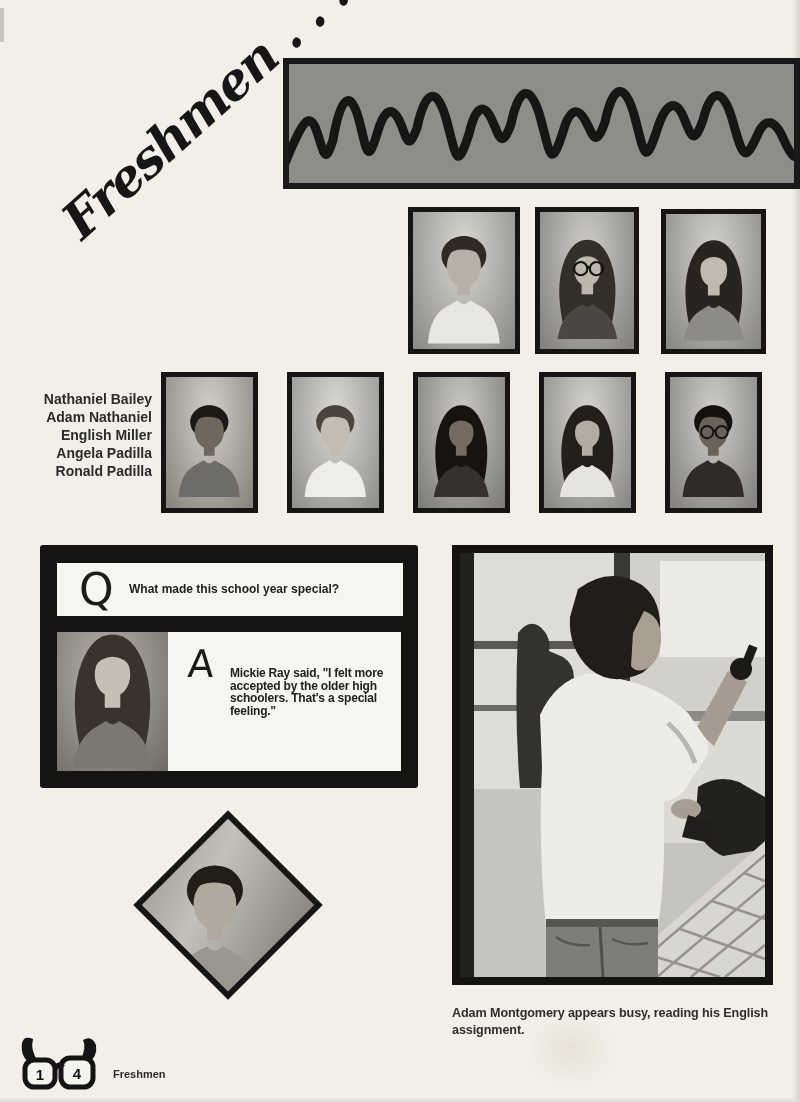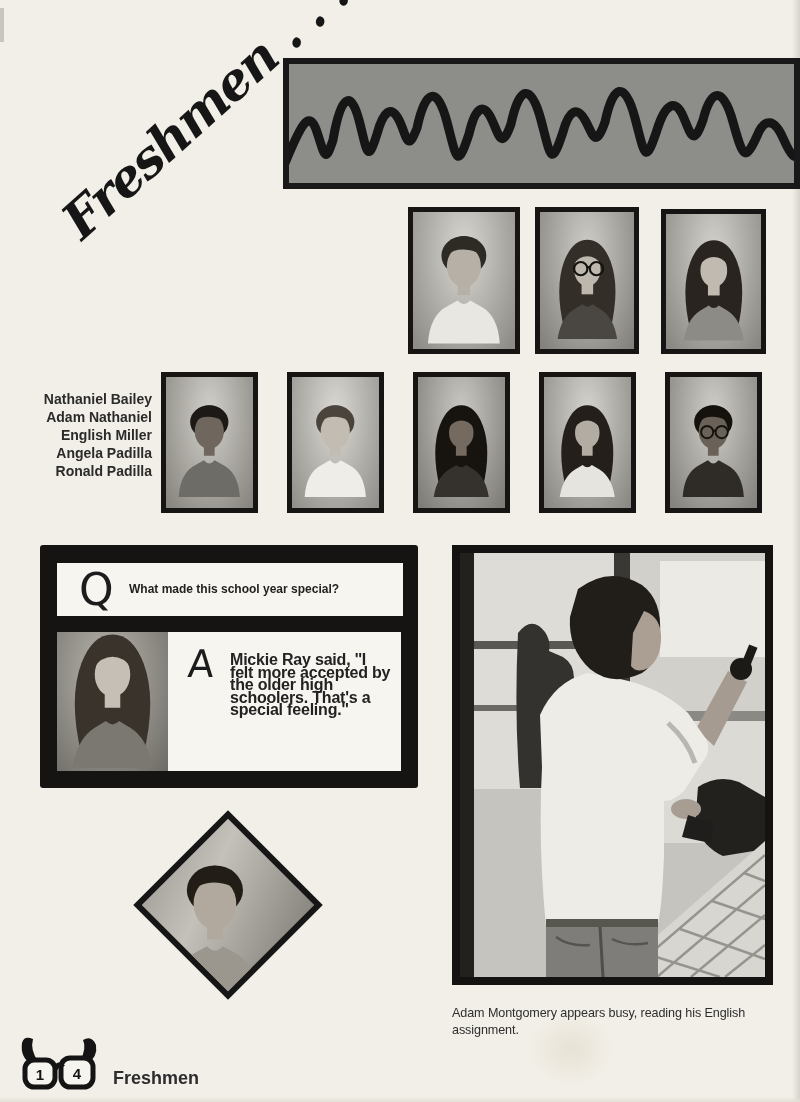--- a/index.html
+++ b/index.html
@@ -52,40 +52,40 @@
   .qa-qglyph{position:absolute;left:22px;top:1px;font-family:"DejaVu Sans",sans-serif;
     font-size:44px;font-weight:400;color:#1c1c1c;}
   .qa-question{position:absolute;left:72px;top:19px;font-size:12px;font-weight:bold;color:#222;}
   .qa-photo{left:17px;top:87px;width:111px;height:139px;position:absolute;overflow:hidden;
     background:radial-gradient(ellipse at 45% 30%, #b8b5ae 0%, #6d6b65 100%);
     display:flex;align-items:flex-end;justify-content:center;}
   .qa-photo svg{width:115%;height:110%;}
   .qa-answer{position:absolute;left:128px;top:87px;width:233px;height:139px;background:#f7f5f0;}
   .qa-aglyph{position:absolute;left:20px;top:10px;font-family:"DejaVu Sans",sans-serif;
     font-size:38px;font-weight:400;color:#1c1c1c;transform:skewX(-4deg);}
-  .qa-answer-text{position:absolute;left:62px;top:22px;width:162px;
-    font-size:16px;line-height:12.5px;font-weight:bold;color:#222;letter-spacing:-0.2px;}
+  .qa-answer-text{position:absolute;left:62px;top:35px;width:162px;
+    font-size:12px;line-height:12.5px;font-weight:bold;color:#222;letter-spacing:-0.2px;}
   
   .diamond{position:absolute;left:161px;top:838px;width:134px;height:134px;
     transform:rotate(45deg);background:#161616;}
   .diamond-inner{position:absolute;left:6px;top:6px;width:122px;height:122px;overflow:hidden;}
   .diamond-content{position:absolute;left:-34px;top:-34px;width:190px;height:190px;
     transform:rotate(-45deg);
     background:linear-gradient(115deg,#8f8c86 0%,#c4c1ba 40%,#6f6c66 100%);
     display:flex;align-items:flex-end;justify-content:center;}
   .diamond-content svg{width:62%;height:78%;margin-right:14%;}
   
   .feature{position:absolute;left:452px;top:545px;width:321px;height:440px;
     box-sizing:border-box;border:8px solid #141312;background:#c6c4be;}
   .feature svg{position:absolute;inset:0;width:100%;height:100%;}
   .caption{position:absolute;left:452px;top:1005px;width:344px;
-    font-size:12.6px;line-height:16.5px;font-weight:normal;color:#2e2e2e;letter-spacing:-0.1px;}
+    font-size:12.6px;line-height:16.5px;font-weight:bold;color:#2e2e2e;letter-spacing:-0.1px;}
   
   .glasses{position:absolute;left:16px;top:1034px;width:86px;height:58px;}
-  .footer-label{position:absolute;left:113px;top:1068px;font-size:18px;font-weight:bold;color:#2d2d2d;}
+  .footer-label{position:absolute;left:113px;top:1068px;font-size:11px;font-weight:bold;color:#2d2d2d;}
 </style>
 </head>
 <body>
 
 <svg width="0" height="0" style="position:absolute" aria-hidden="true">
   <defs>
     <symbol id="bust" viewBox="0 0 100 132">
       <ellipse cx="50" cy="34" rx="25" ry="22" fill="var(--hair,#2a2722)"></ellipse>
       <rect x="43" y="60" width="14" height="18" fill="var(--skin,#b9b2a8)"></rect>
       <ellipse cx="50" cy="46" rx="19" ry="23" fill="var(--skin,#b9b2a8)"></ellipse>

